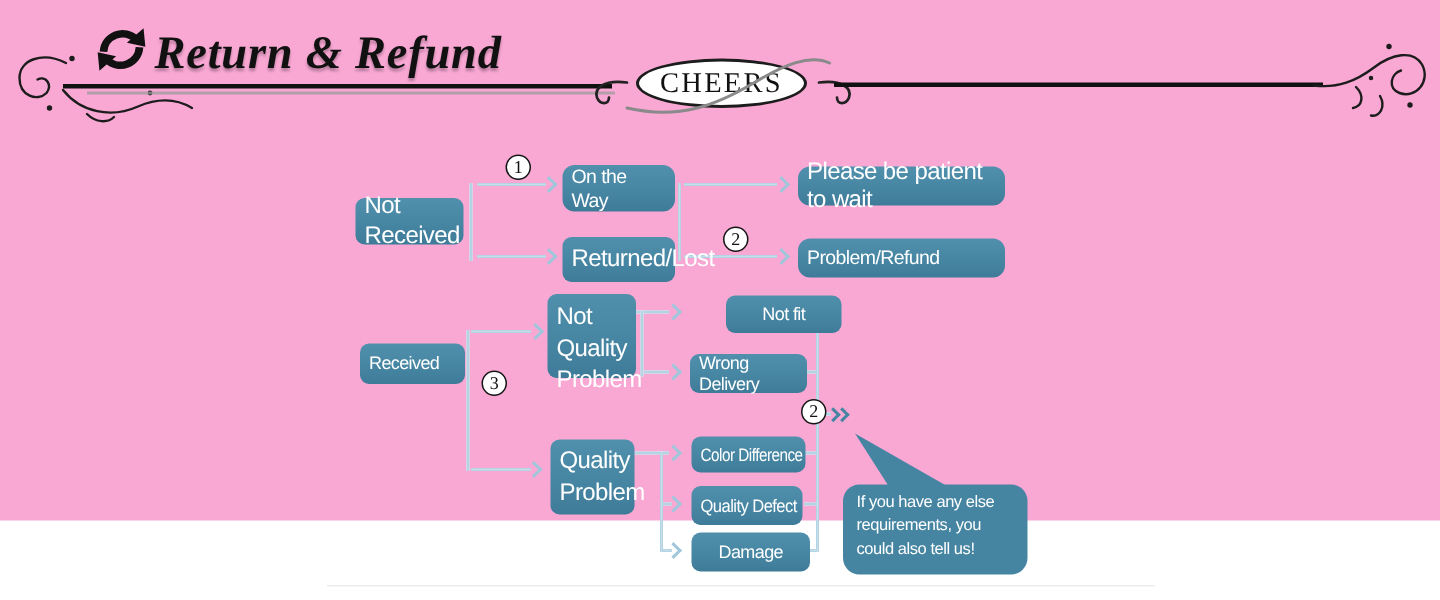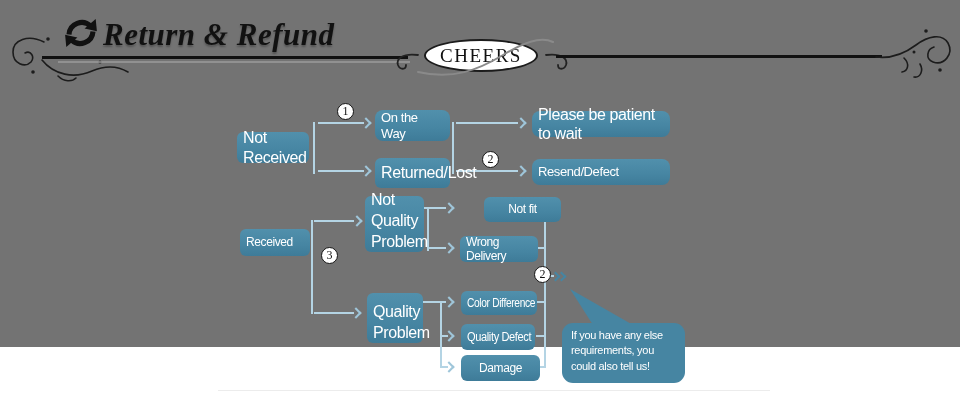--- a/index.html
+++ b/index.html
@@ -1,18 +1,18 @@
 <!DOCTYPE html>
 <html style="--node-fill: #4685a2; --connector: #b4d4e4; --arrow: #9fc6da; --ink: #111111;"><head>
 <meta charset="utf-8">
 <style>
   * { margin:0; padding:0; box-sizing:border-box; }
   html,body { width:960px; height:400px; background:#fff; overflow:hidden;
               font-family:"Liberation Sans", sans-serif; }
-  #stage { position:relative; width:960px; height:347px; background:#737373; }
+  #stage { position:relative; width:960px; height:347px; background:#f9a8d4; }
 
   
   .hdr-title { position:absolute; left:103px; top:17px;
                font-family:"Liberation Serif", serif; font-style:italic; font-weight:bold;
                font-size:31px; color:var(--ink,#111); letter-spacing:.5px;
                text-shadow:0 2px 2px rgba(0,0,0,.28); white-space:nowrap; }
   .hdr-underline { position:absolute; left:42px; top:56px; width:366px; height:3px;
                    background:var(--ink,#111); }
   .hdr-underline-echo { position:absolute; left:58px; top:61px; width:352px; height:2px;
                         background:#9b9b9b; opacity:.75; }
@@ -37,21 +37,21 @@
           border-right:2px solid var(--arrow,#9fc6da);
           transform:rotate(45deg); }
   .chev.teal { width:7px; height:7px; border-width:2px;
                border-color:var(--node-fill,#4685a2); }
 
   .node { position:absolute; z-index:2; color:#fff;
           background:linear-gradient(180deg,#5190ac, var(--node-fill,#4685a2) 60%, #3e7b98);
           border-radius:6px; font-size:16px; letter-spacing:-0.4px; line-height:1.2;
           display:flex; align-items:center; padding:0 6px; }
   .node.ctr  { justify-content:center; }
-  .node.ml   { align-items:flex-end; padding-top:5px; line-height:1.32; }
+  .node.ml   { align-items:flex-start; padding-top:5px; line-height:1.32; }
   .node.r13  { border-radius:13px; }
   .node.r8   { border-radius:8px; }
   .nl { display:inline-block; }
   .sx85 .nl { transform:scaleX(.85); transform-origin:left center; white-space:nowrap; }
   .sx92 .nl { transform:scaleX(.92); transform-origin:left center; white-space:nowrap; }
 
   .step { position:absolute; width:17px; height:17px; z-index:3; background:#fff;
           border:1.6px solid #151515; border-radius:50%; color:#111;
           font-family:"Liberation Serif", serif; font-size:12px;
           display:flex; align-items:center; justify-content:center; }
@@ -146,21 +146,21 @@
   <div class="node r8" style="left:375px; top:110px; width:75px; height:31px; font-size:13px;">
     <span class="nl">On the Way</span>
   </div>
   <div class="node" style="left:375px; top:158px; width:75px; height:30px;">
     <span class="nl">Returned/Lost</span>
   </div>
   <div class="node r8" style="left:532px; top:111px; width:138px; height:26px;">
     <span class="nl">Please be patient to wait</span>
   </div>
   <div class="node r8" style="left:532px; top:159px; width:138px; height:26px; font-size:13px;">
-    <span class="nl">Resend/Defect</span>
+    <span class="nl">Problem/Refund</span>
   </div>
 
   <div class="vline" style="left:311px; top:220px; height:94px;"></div>
   <div class="hline" style="left:314px; top:220px; width:40px;"></div>
   <div class="hline" style="left:314px; top:312px; width:40px;"></div>
   <div class="chev" style="left:353px; top:217px;"></div>
   <div class="chev" style="left:352px; top:309px;"></div>
   <div class="step" style="left:321px; top:247px;">3</div>
 
   <div class="node" style="left:240px; top:229px; width:70px; height:27px; font-size:12px;">

